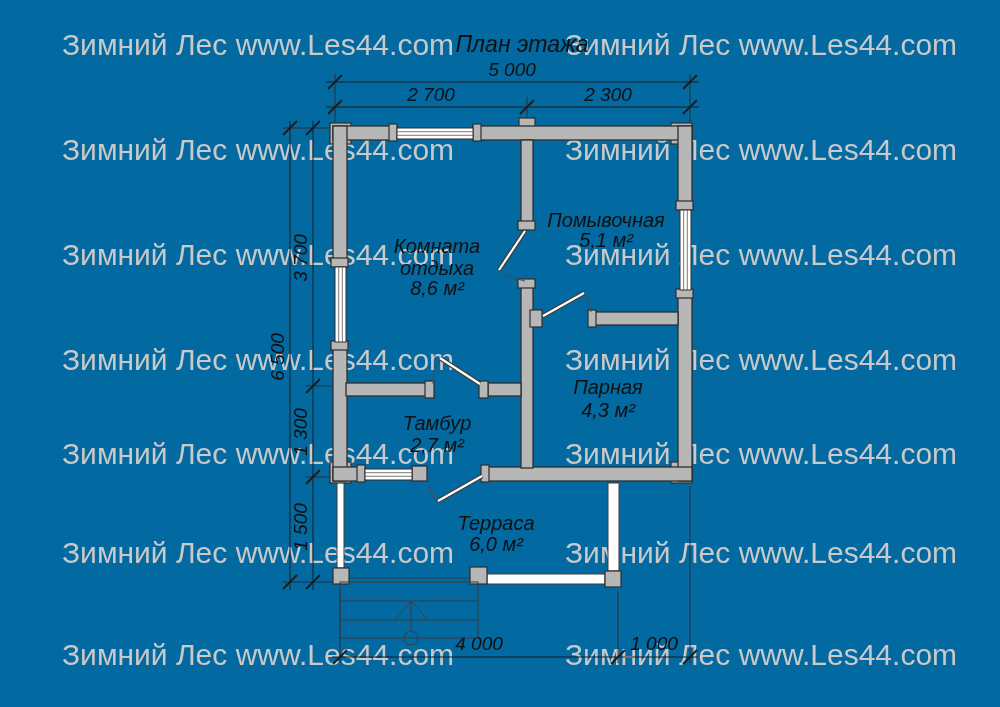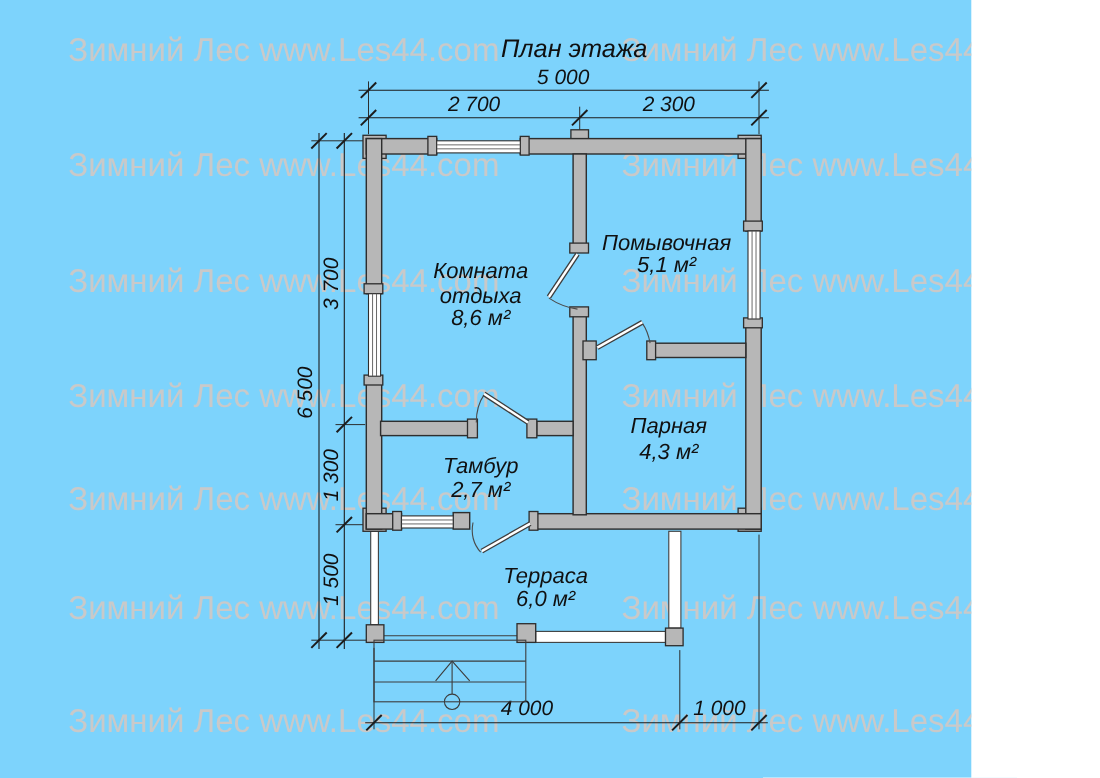--- a/index.html
+++ b/index.html
@@ -1,16 +1,16 @@
 <!DOCTYPE html>
 <html style="--wallFill: #b7b7b7; --lineColor: #2e2e2e; --watermarkColor: #c9c9c9;"><head>
 <meta charset="utf-8">
 <style>
   html,body{margin:0;padding:0;background:#fff;}
-  .page{position:relative;width:883px;height:707px;background:#7dd3fc;overflow:hidden;}
+  .page{position:relative;width:1000px;height:707px;background:#0369a1;overflow:hidden;}
   svg{display:block;}
   .wall{fill:var(--wallFill,#b7b7b7);stroke:var(--lineColor,#2e2e2e);stroke-width:1.3;}
   .cap{fill:var(--wallFill,#b7b7b7);stroke:var(--lineColor,#2e2e2e);stroke-width:1.2;}
   .win{fill:#ffffff;stroke:var(--lineColor,#2e2e2e);stroke-width:1;}
   .winline{stroke:#555;stroke-width:0.8;fill:none;}
   .rail{fill:#ffffff;stroke:#3d3d3d;stroke-width:1;}
   .post{fill:var(--wallFill,#b7b7b7);stroke:var(--lineColor,#2e2e2e);stroke-width:1.2;}
   .thin{stroke:#3d3d3d;stroke-width:1;fill:none;}
   .dimline{stroke:#1c1c1c;stroke-width:1;fill:none;}
   .extline{stroke:#2a2a2a;stroke-width:0.9;fill:none;}

